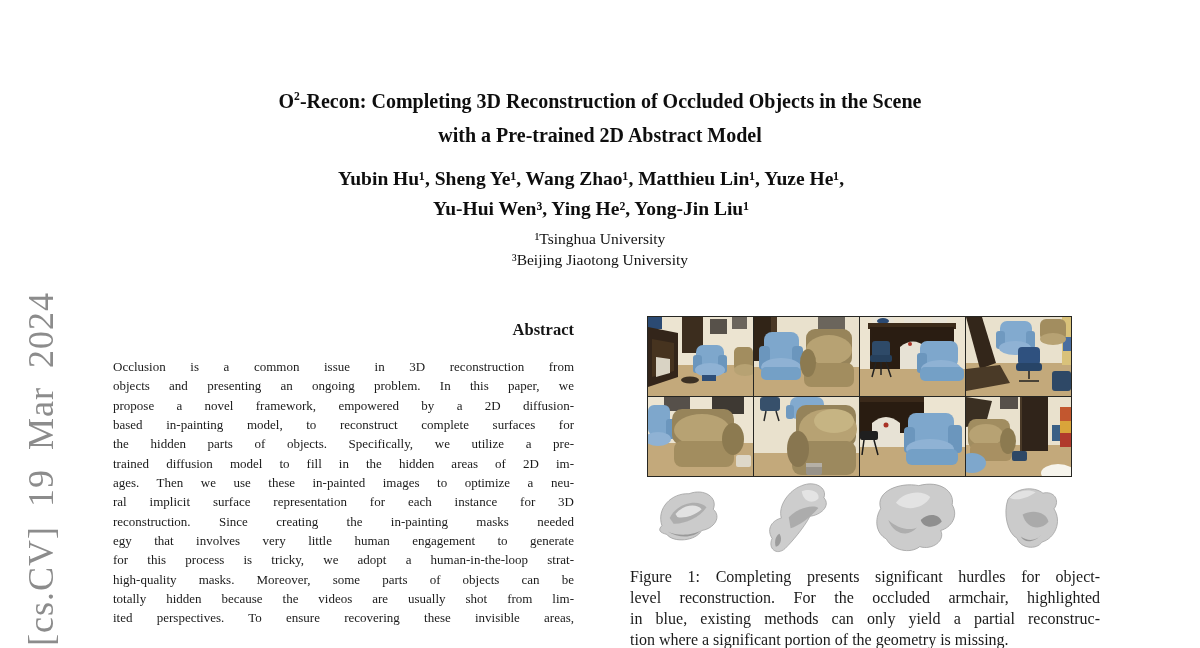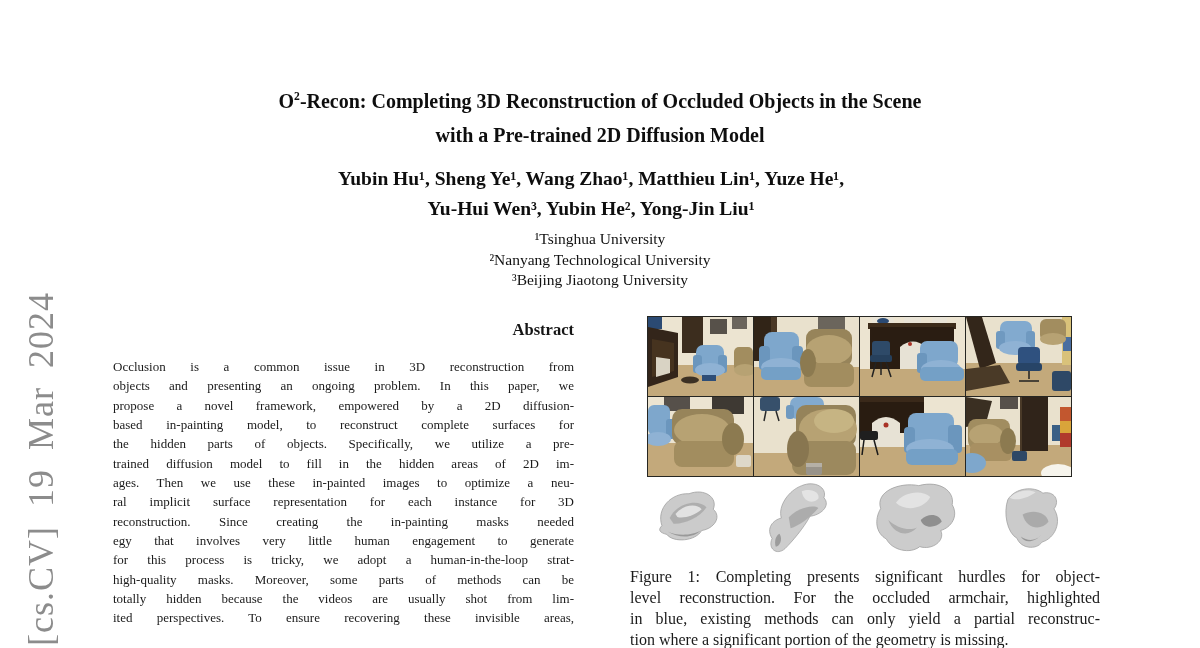--- a/index.html
+++ b/index.html
@@ -53,48 +53,47 @@
     font-size:16px; line-height:21px; color:#1a1a1a;
   }
 </style>
 </head>
 <body>
 
 <div class="page">
 
   <div class="arxiv-stamp">[cs.CV] 19 Mar 2024</div>
 
-  <h1 class="title"><span><span>O</span><sup>2</sup><span>-Recon: Completing 3D Reconstruction of Occluded Objects in the Scene</span></span><br><span>with a Pre-trained 2D Diffusion Model</span></h1>
+  <h1 class="title"><span><span>O</span><sup>2</sup><span>-Recon: Completing 3D Reconstruction of Occluded Objects in the Scene</span></span><br><span>with a Pre-trained 2D Abstract Model</span></h1>
 
   <div class="authors">
     <div>Yubin Hu¹, Sheng Ye¹, Wang Zhao¹, Matthieu Lin¹, Yuze He¹,</div>
-    <div>Yu-Hui Wen³, Yubin He², Yong-Jin Liu¹</div>
+    <div>Yu-Hui Wen³, Ying He², Yong-Jin Liu¹</div>
   </div>
 
   <div class="affils">
     <div>¹Tsinghua University</div>
-    <div>²Nanyang Technological University</div>
     <div>³Beijing Jiaotong University</div>
   </div>
 
   <div class="col-left">
     <div class="abstract-heading">Abstract</div>
     <div class="abstract-body">
       <div class="jline">Occlusion is a common issue in 3D reconstruction from</div>
       <div class="jline">objects and presenting an ongoing problem. In this paper, we</div>
       <div class="jline">propose a novel framework, empowered by a 2D diffusion-</div>
       <div class="jline">based in-painting model, to reconstruct complete surfaces for</div>
       <div class="jline">the hidden parts of objects. Specifically, we utilize a pre-</div>
       <div class="jline">trained diffusion model to fill in the hidden areas of 2D im-</div>
       <div class="jline">ages. Then we use these in-painted images to optimize a neu-</div>
       <div class="jline">ral implicit surface representation for each instance for 3D</div>
       <div class="jline">reconstruction. Since creating the in-painting masks needed</div>
       <div class="jline">egy that involves very little human engagement to generate</div>
       <div class="jline">for this process is tricky, we adopt a human-in-the-loop strat-</div>
-      <div class="jline">high-quality masks. Moreover, some parts of methods can be</div>
+      <div class="jline">high-quality masks. Moreover, some parts of objects can be</div>
       <div class="jline">totally hidden because the videos are usually shot from lim-</div>
       <div class="jline">ited perspectives. To ensure recovering these invisible areas,</div>
     </div>
   </div>
 
   <div class="photo-grid">
 
     <svg viewBox="0 0 105 79" width="105" height="79">
       <rect width="105" height="79" fill="#ece4d1"></rect>
       <rect y="48" width="105" height="31" fill="#c3a97b"></rect>

